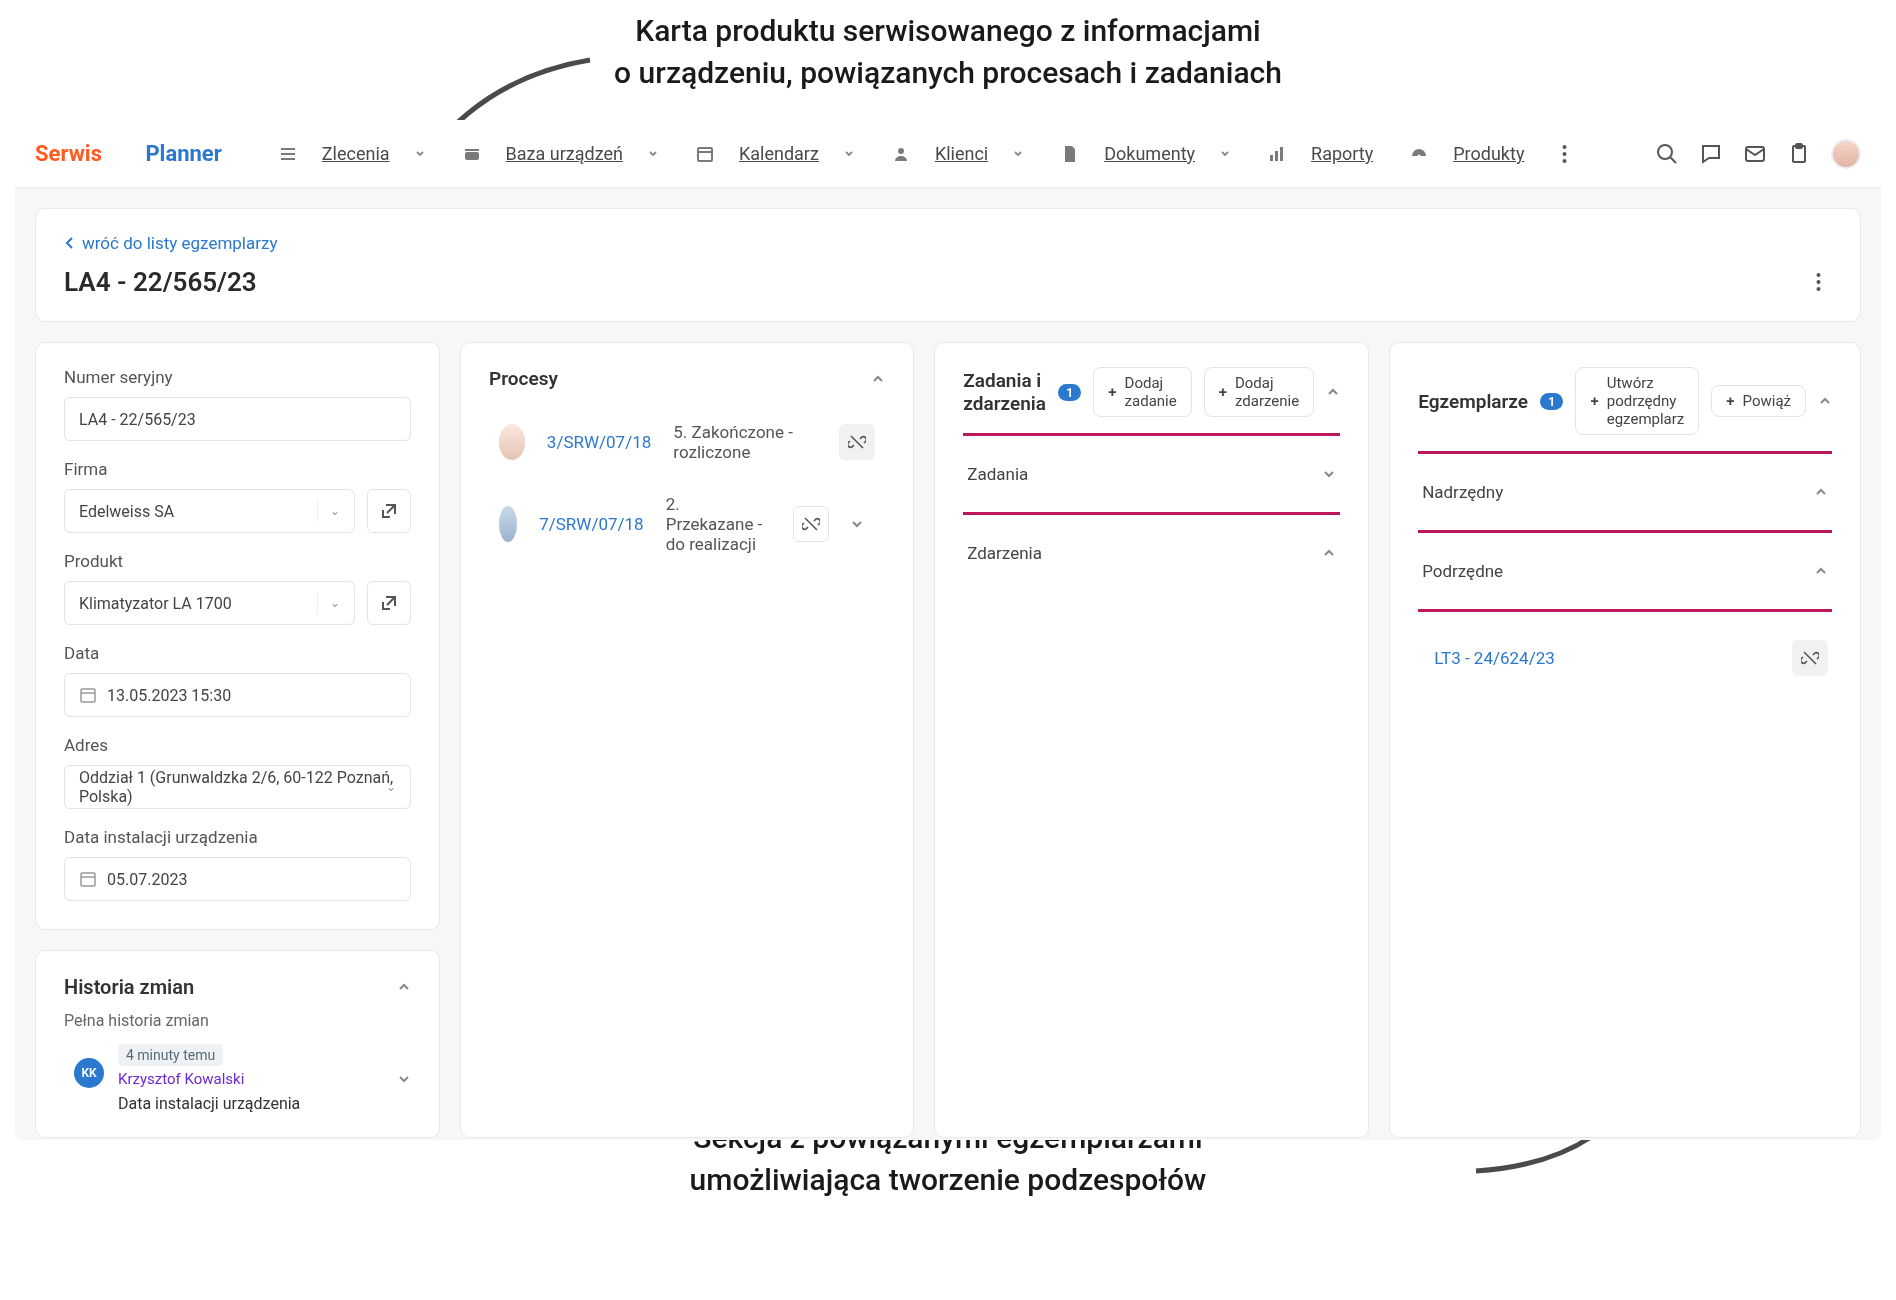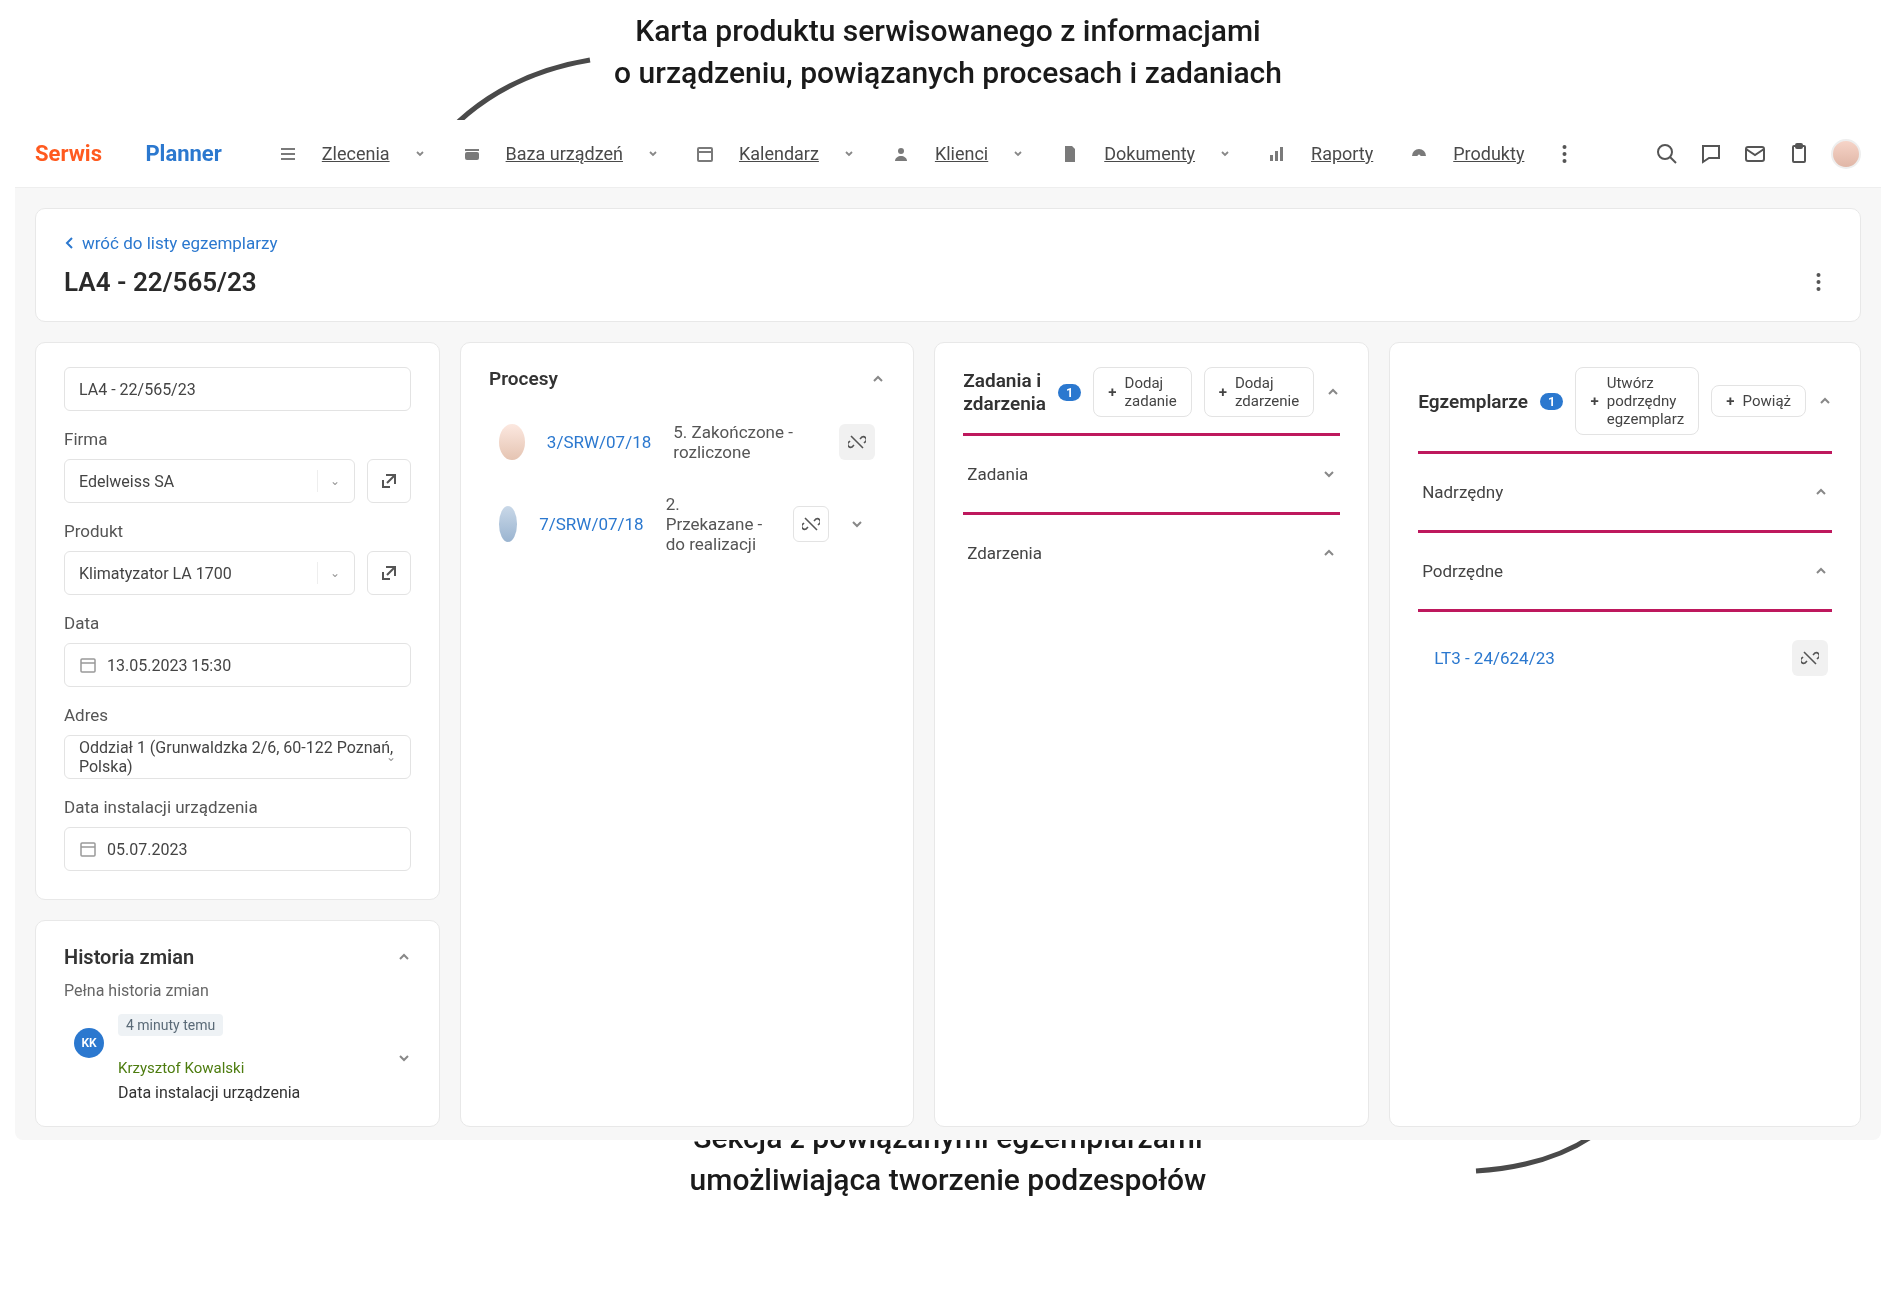--- a/index.html
+++ b/index.html
@@ -66,21 +66,21 @@
 .sub-row { display: flex; align-items: center; padding: 28px 4px; border-top: 3px solid #be185d; font-size: 17px; color: #444; }
 .sub-row:first-of-type { border-top: none; }
 
 
 .hist-title { font-size: 20px; font-weight: 600; margin-bottom: 12px; display: flex; align-items: center; }
 .hist-sub { font-size: 16px; color: #666; margin-bottom: 14px; }
 .hist-item { display: flex; gap: 14px; padding-left: 10px; }
 .hist-ava { width: 30px; height: 30px; border-radius: 50%; background: #2b78cf; color: #fff; font-size: 12px; font-weight: 600; display: flex; align-items: center; justify-content: center; margin-top: 14px; }
 .hist-body { flex: 1; }
 .tag { display: inline-block; background: #eef2f5; color: #5a6a77; padding: 3px 8px; border-radius: 4px; font-size: 14px; margin-bottom: 4px; }
-.hist-name { font-size: 15px; color: #4d7c0f; margin-bottom: 6px; margin-top: 19px; }
+.hist-name { font-size: 15px; color: #6d28d9; margin-bottom: 6px; }
 .hist-what { font-size: 16px; color: #333; }
 .hist-chev { align-self: center; color: #888; }
 
 svg { display: block; }
 </style>
 </head>
 <body>
 
 <div class="wrap">
 
@@ -242,20 +242,21 @@
                 <circle cx="2.5" cy="17" r="2" fill="currentColor"></circle>
               </svg>
         </div>
       </div>
     </div>
 
     <div style="display:flex;flex-direction:column;gap:20px;">
       <div class="card">
 
         <div class="fld">
+          <div class="lbl">Numer seryjny</div>
           <div class="input">
                 <span>LA4 - 22/565/23</span>
               </div>
         </div>
 
         <div class="fld">
           <div class="lbl">Firma</div>
           <div class="input-with-btn">
             <div class="input select">
               <span>Edelweiss SA</span>

